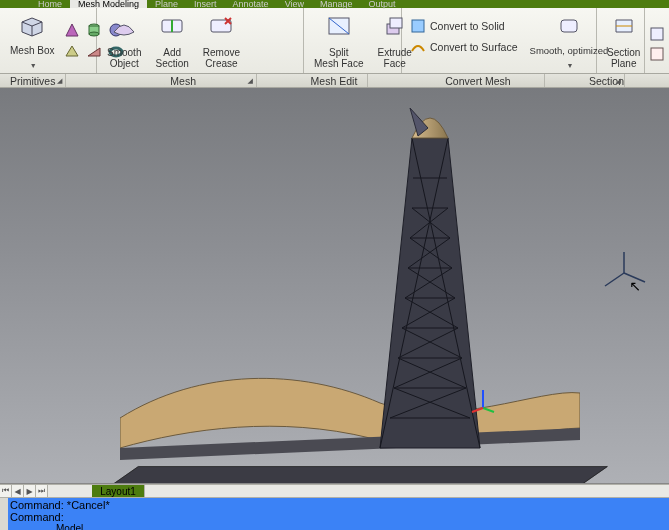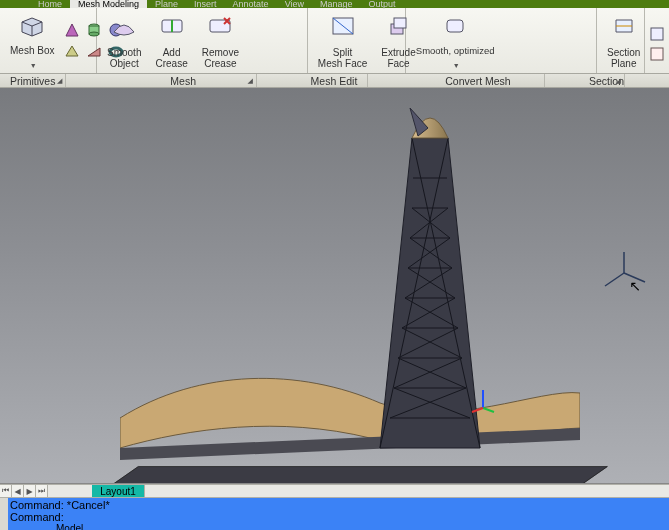--- a/index.html
+++ b/index.html
@@ -36,21 +36,21 @@
   .tower { position:absolute; left:320px; top:10px; width:220px; height:360px; }
   .tower svg { width:100%; height:100%; }
   .axis3d { position:absolute; right:20px; top:160px; width:50px; height:50px; }
   .gizmo { position:absolute; left:470px; top:300px; width:26px; height:26px; }
   .cursor3d { position:absolute; right:28px; top:190px; font-size:14px; color:#000; }
 
   
   .modeltabs { height:14px; background:#e9e9e5; display:flex; align-items:stretch; font-size:10px; border-top:1px solid #b0b0a8; border-bottom:1px solid #b0b0a8; }
   .nav { display:flex; }
   .navbtn { width:12px; display:flex; align-items:center; justify-content:center; border-right:1px solid #b0b0a8; background:#f2f2ee; cursor:default; font-size:8px; color:#555; }
-  .mtab { padding:0 8px; border-right:1px solid #b0b0a8; background:#14b8a6; display:flex; align-items:center; cursor:default; }
+  .mtab { padding:0 8px; border-right:1px solid #b0b0a8; background:#4d7c0f; display:flex; align-items:center; cursor:default; }
   .mtab.active { background:#fff;margin-top:43px; }
 
   
   .cmdwrap { height:32px; background:#3b82f6; font-family:Consolas,monospace; font-size:11px; padding:1px 2px 0 2px; border-left:8px solid #d9d9d2; color:#000; }
   .cmdrow .prompt { color:#000; }
 </style>
 </head>
 <body>
 
 <div class="tabstrip">
@@ -125,21 +125,21 @@
 Object</span>
     </div>
     <div class="rg-big">
       <span class="rg-ico">
         <svg viewBox="0 0 28 24">
             <rect x="4" y="6" width="20" height="12" rx="2" fill="#eef" stroke="#556"></rect>
             <line x1="14" y1="6" x2="14" y2="18" stroke="#3a3" stroke-width="2"></line>
           </svg>
       </span>
       <span class="rg-big-label">Add
-Crease</span>
+Section</span>
     </div>
     <div class="rg-big">
       <span class="rg-ico">
         <svg viewBox="0 0 28 24">
             <rect x="4" y="6" width="20" height="12" rx="2" fill="#eef" stroke="#556"></rect>
             <line x1="18" y1="4" x2="24" y2="10" stroke="#c33" stroke-width="2"></line>
             <line x1="24" y1="4" x2="18" y2="10" stroke="#c33" stroke-width="2"></line>
           </svg>
       </span>
       <span class="rg-big-label">Remove
@@ -164,20 +164,34 @@
             <rect x="6" y="10" width="12" height="10" fill="#dce" stroke="#556"></rect>
             <rect x="9" y="4" width="12" height="10" fill="#eef" stroke="#556"></rect>
           </svg>
       </span>
       <span class="rg-big-label">Extrude
 Face</span>
     </div>
   </div>
 
   <div class="ribbon-group" style="width:195px">
+    <div class="rg-smallcol" style="justify-content:flex-start; padding-top:6px;">
+      <div class="rg-small">
+        <svg class="mini" viewBox="0 0 16 16">
+            <rect x="2" y="2" width="12" height="12" fill="#9cf" stroke="#369"></rect>
+          </svg>
+        <span>Convert to Solid</span>
+      </div>
+      <div class="rg-small">
+        <svg class="mini" viewBox="0 0 16 16">
+            <path d="M2 12 Q8 2 14 12" fill="none" stroke="#c80" stroke-width="2"></path>
+          </svg>
+        <span>Convert to Surface</span>
+      </div>
+    </div>
     <div class="rg-big">
       <span class="rg-ico">
         <svg viewBox="0 0 28 24">
             <rect x="6" y="6" width="16" height="12" rx="3" fill="#eef" stroke="#556"></rect>
           </svg>
       </span>
       <span class="rg-big-label" style="font-size:9.5px">Smooth, optimized</span>
       <span class="dd-arrow">▼</span>
     </div>
   </div>

